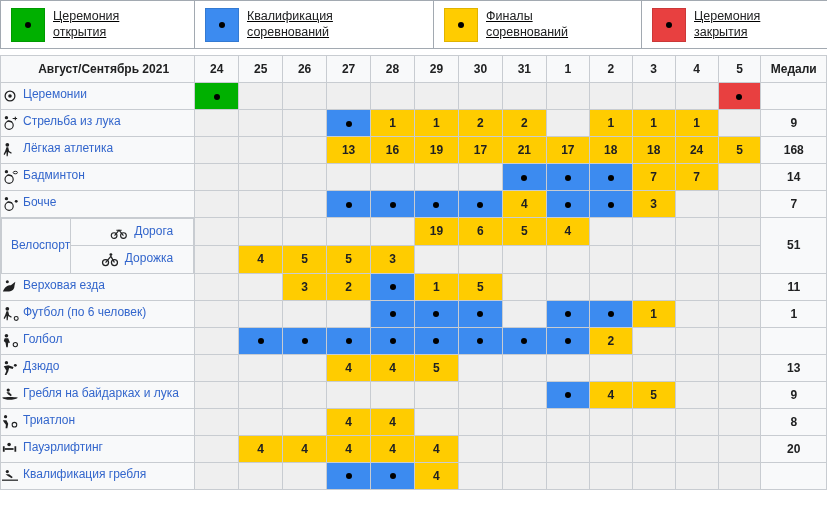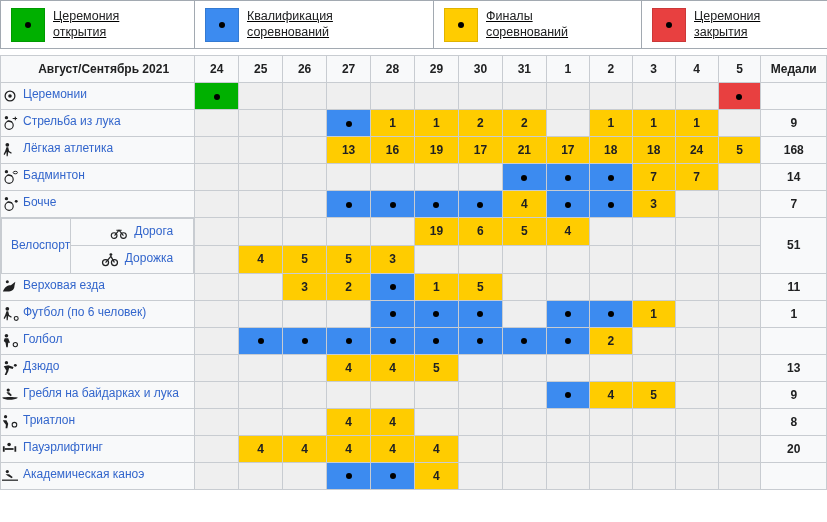--- a/index.html
+++ b/index.html
@@ -628,21 +628,21 @@
         <tr>
           <td class="sportcell">
             <span class="sport-inner">
               <span class="ico">
                 <svg width="18" height="16" viewBox="0 0 20 18" fill="#202122">
                   <path d="M1 13h18v1.4H1z"></path>
                   <circle cx="7" cy="4" r="1.8"></circle>
                   <path d="M5 7h4l4 3-1 1.6-4-2.2z"></path>
                 </svg>
               </span>
-              <a href="#">Академическая каноэ</a>
+              <a href="#">Квалификация гребля</a>
             </span>
           </td>
           <td class="empty"></td>
           <td class="empty"></td>
           <td class="empty"></td>
           <td class="blue"><span class="dotmark"></span></td>
           <td class="blue"><span class="dotmark"></span></td>
           <td class="gold">4</td>
           <td class="empty"></td>
           <td class="empty"></td>

